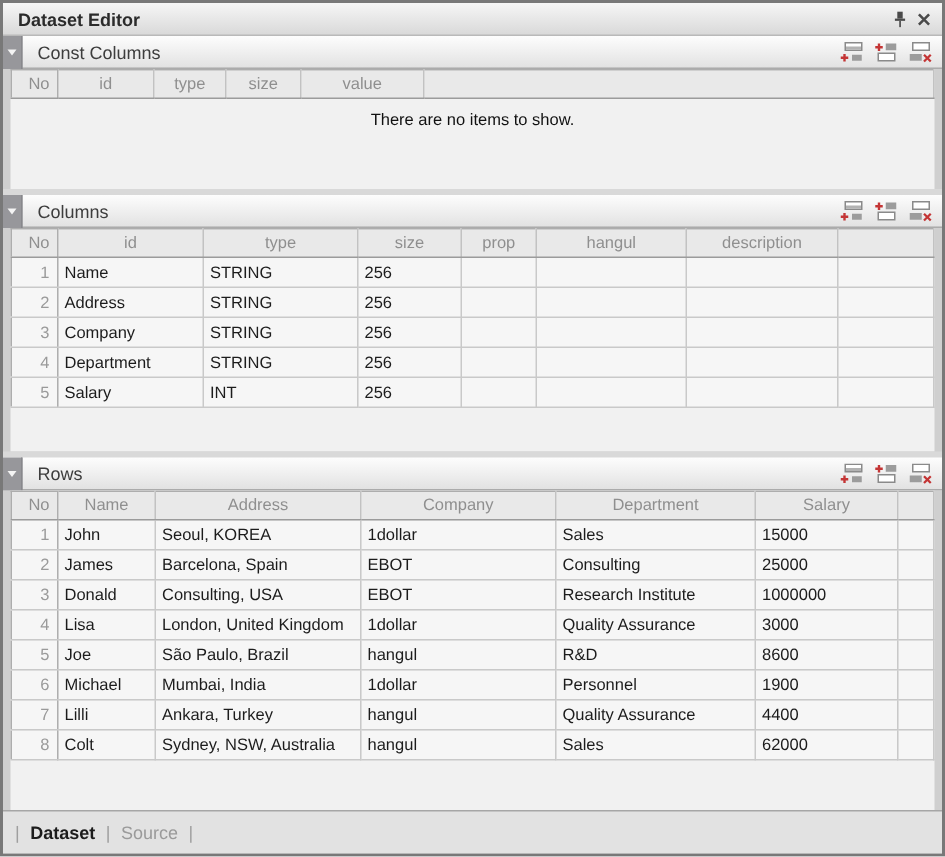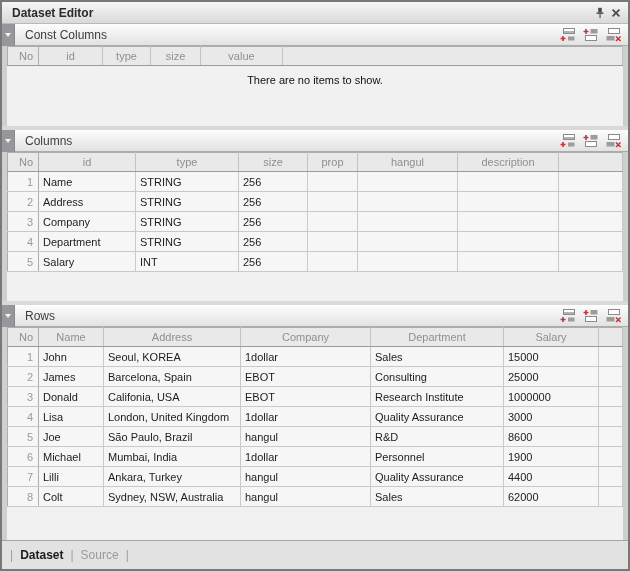--- a/index.html
+++ b/index.html
@@ -325,21 +325,21 @@
                 <td>James</td>
                 <td>Barcelona, Spain</td>
                 <td>EBOT</td>
                 <td>Consulting</td>
                 <td>25000</td>
                 <td></td>
               </tr>
               <tr>
                 <td class="num">3</td>
                 <td>Donald</td>
-                <td>Califonia, USA</td>
+                <td>Consulting, USA</td>
                 <td>EBOT</td>
                 <td>Research Institute</td>
                 <td>1000000</td>
                 <td></td>
               </tr>
               <tr>
                 <td class="num">4</td>
                 <td>Lisa</td>
                 <td>London, United Kingdom</td>
                 <td>1dollar</td>

